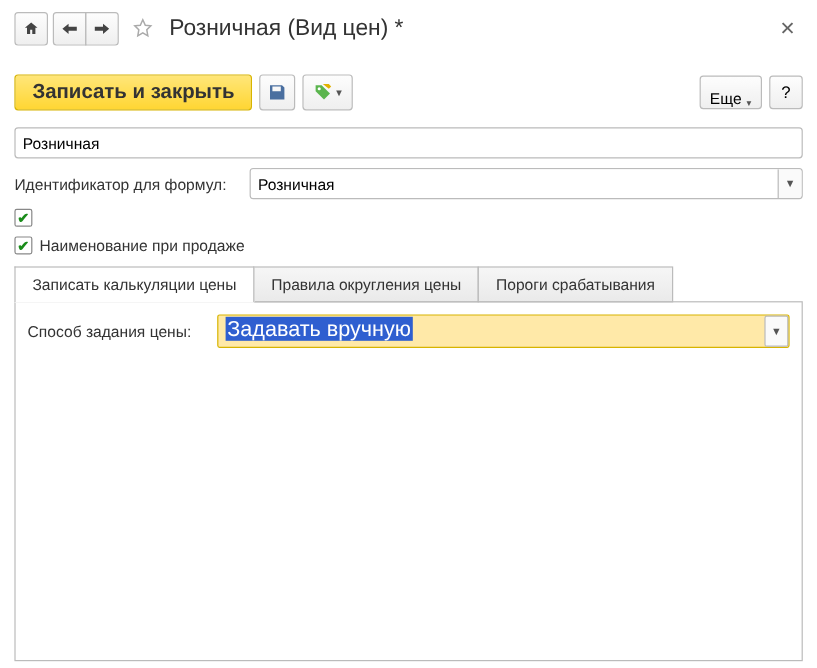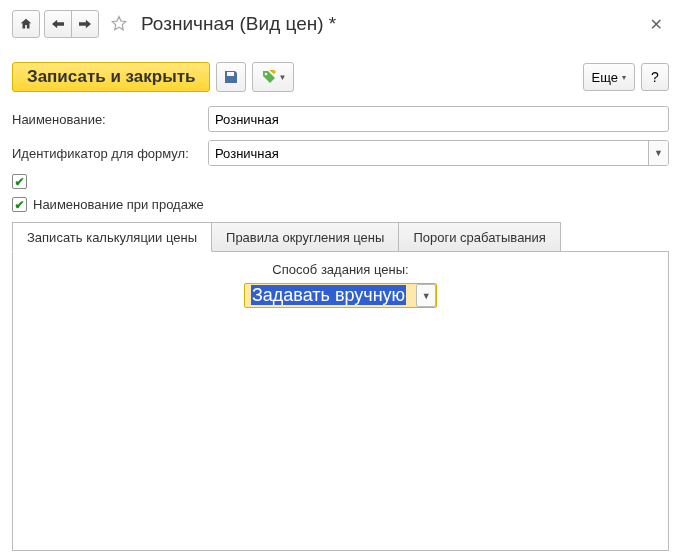--- a/index.html
+++ b/index.html
@@ -87,21 +87,21 @@
   .spacer { flex: 1; }
   .more-btn {
     height: 28px;
     padding: 0 8px;
     border: 1px solid #bbb;
     background: linear-gradient(#fdfdfd, #efefef);
     border-radius: 3px;
     font-size: 13px;
     cursor: pointer;
     display: flex;
-    align-items: center;
+    align-items: flex-end;
     gap: 4px;
   }
   .help-btn {
     width: 28px;
     height: 28px;
     border: 1px solid #bbb;
     background: linear-gradient(#fdfdfd, #efefef);
     border-radius: 3px;
     font-size: 14px;
     cursor: pointer;
@@ -195,22 +195,21 @@
     border: 1px solid #bbb;
     margin-top: -1px;
     padding: 10px;
     height: 300px;
     position: relative;
     z-index: 1;
   }
   .inner-row {
     display: flex;
     align-items: center;
-    gap: 6px;
-    flex-direction: column;
+    gap: 22px;
   }
   .highlighted-combo {
     flex: 1;
     display: flex;
     height: 28px;
     border: 1px solid #d7b400;
     background: #ffe9a8;
     border-radius: 2px;
     overflow: visible;
   }
@@ -298,21 +297,20 @@
   </button>
   <div class="spacer"></div>
   <button class="more-btn">
     <span>Еще</span>
     <span style="font-size:8px;color:#555">▾</span>
   </button>
   <button class="help-btn">?</button>
 </div>
 
 <div class="form-row">
-  <div class="form-label">Наименование:</div>
   <input class="text-input" type="text" value="Розничная" style="">
 </div>
 
 <div class="form-row">
   <div class="form-label">Идентификатор для формул:</div>
   <div class="input-combo">
     <input type="text" value="Розничная" style="">
     <div class="combo-arrow">
       <span>▼</span>
     </div>

